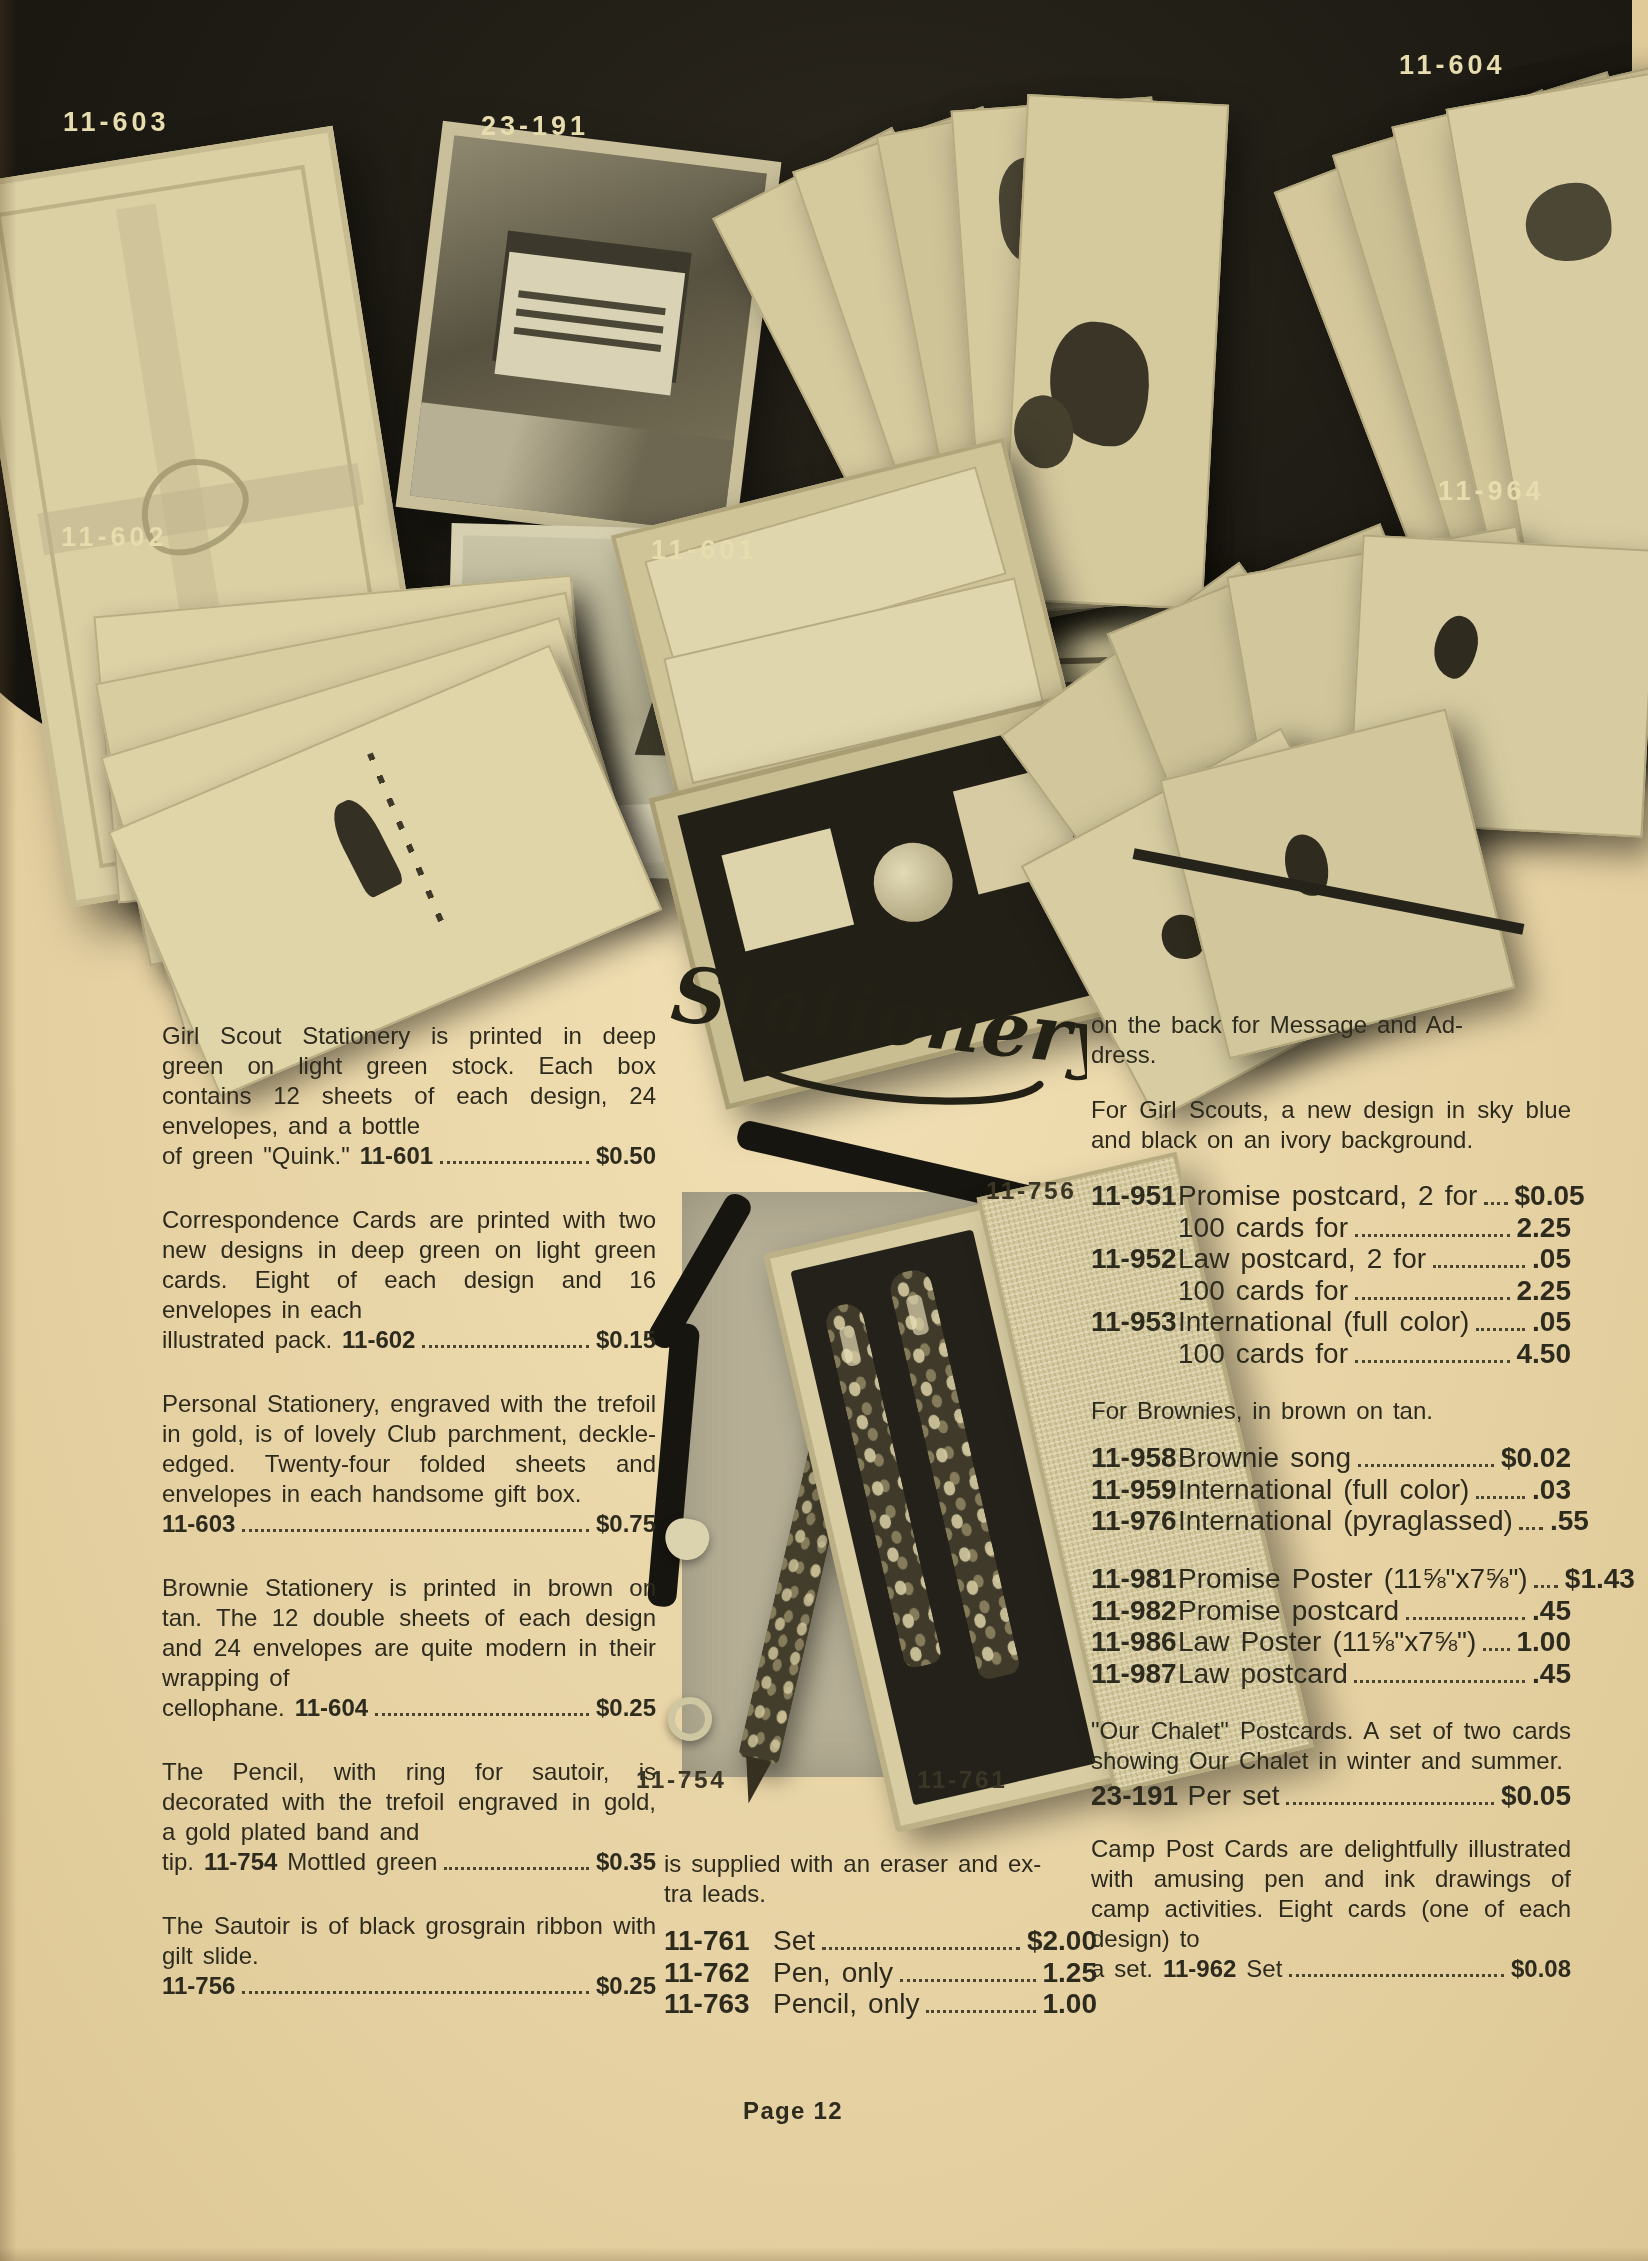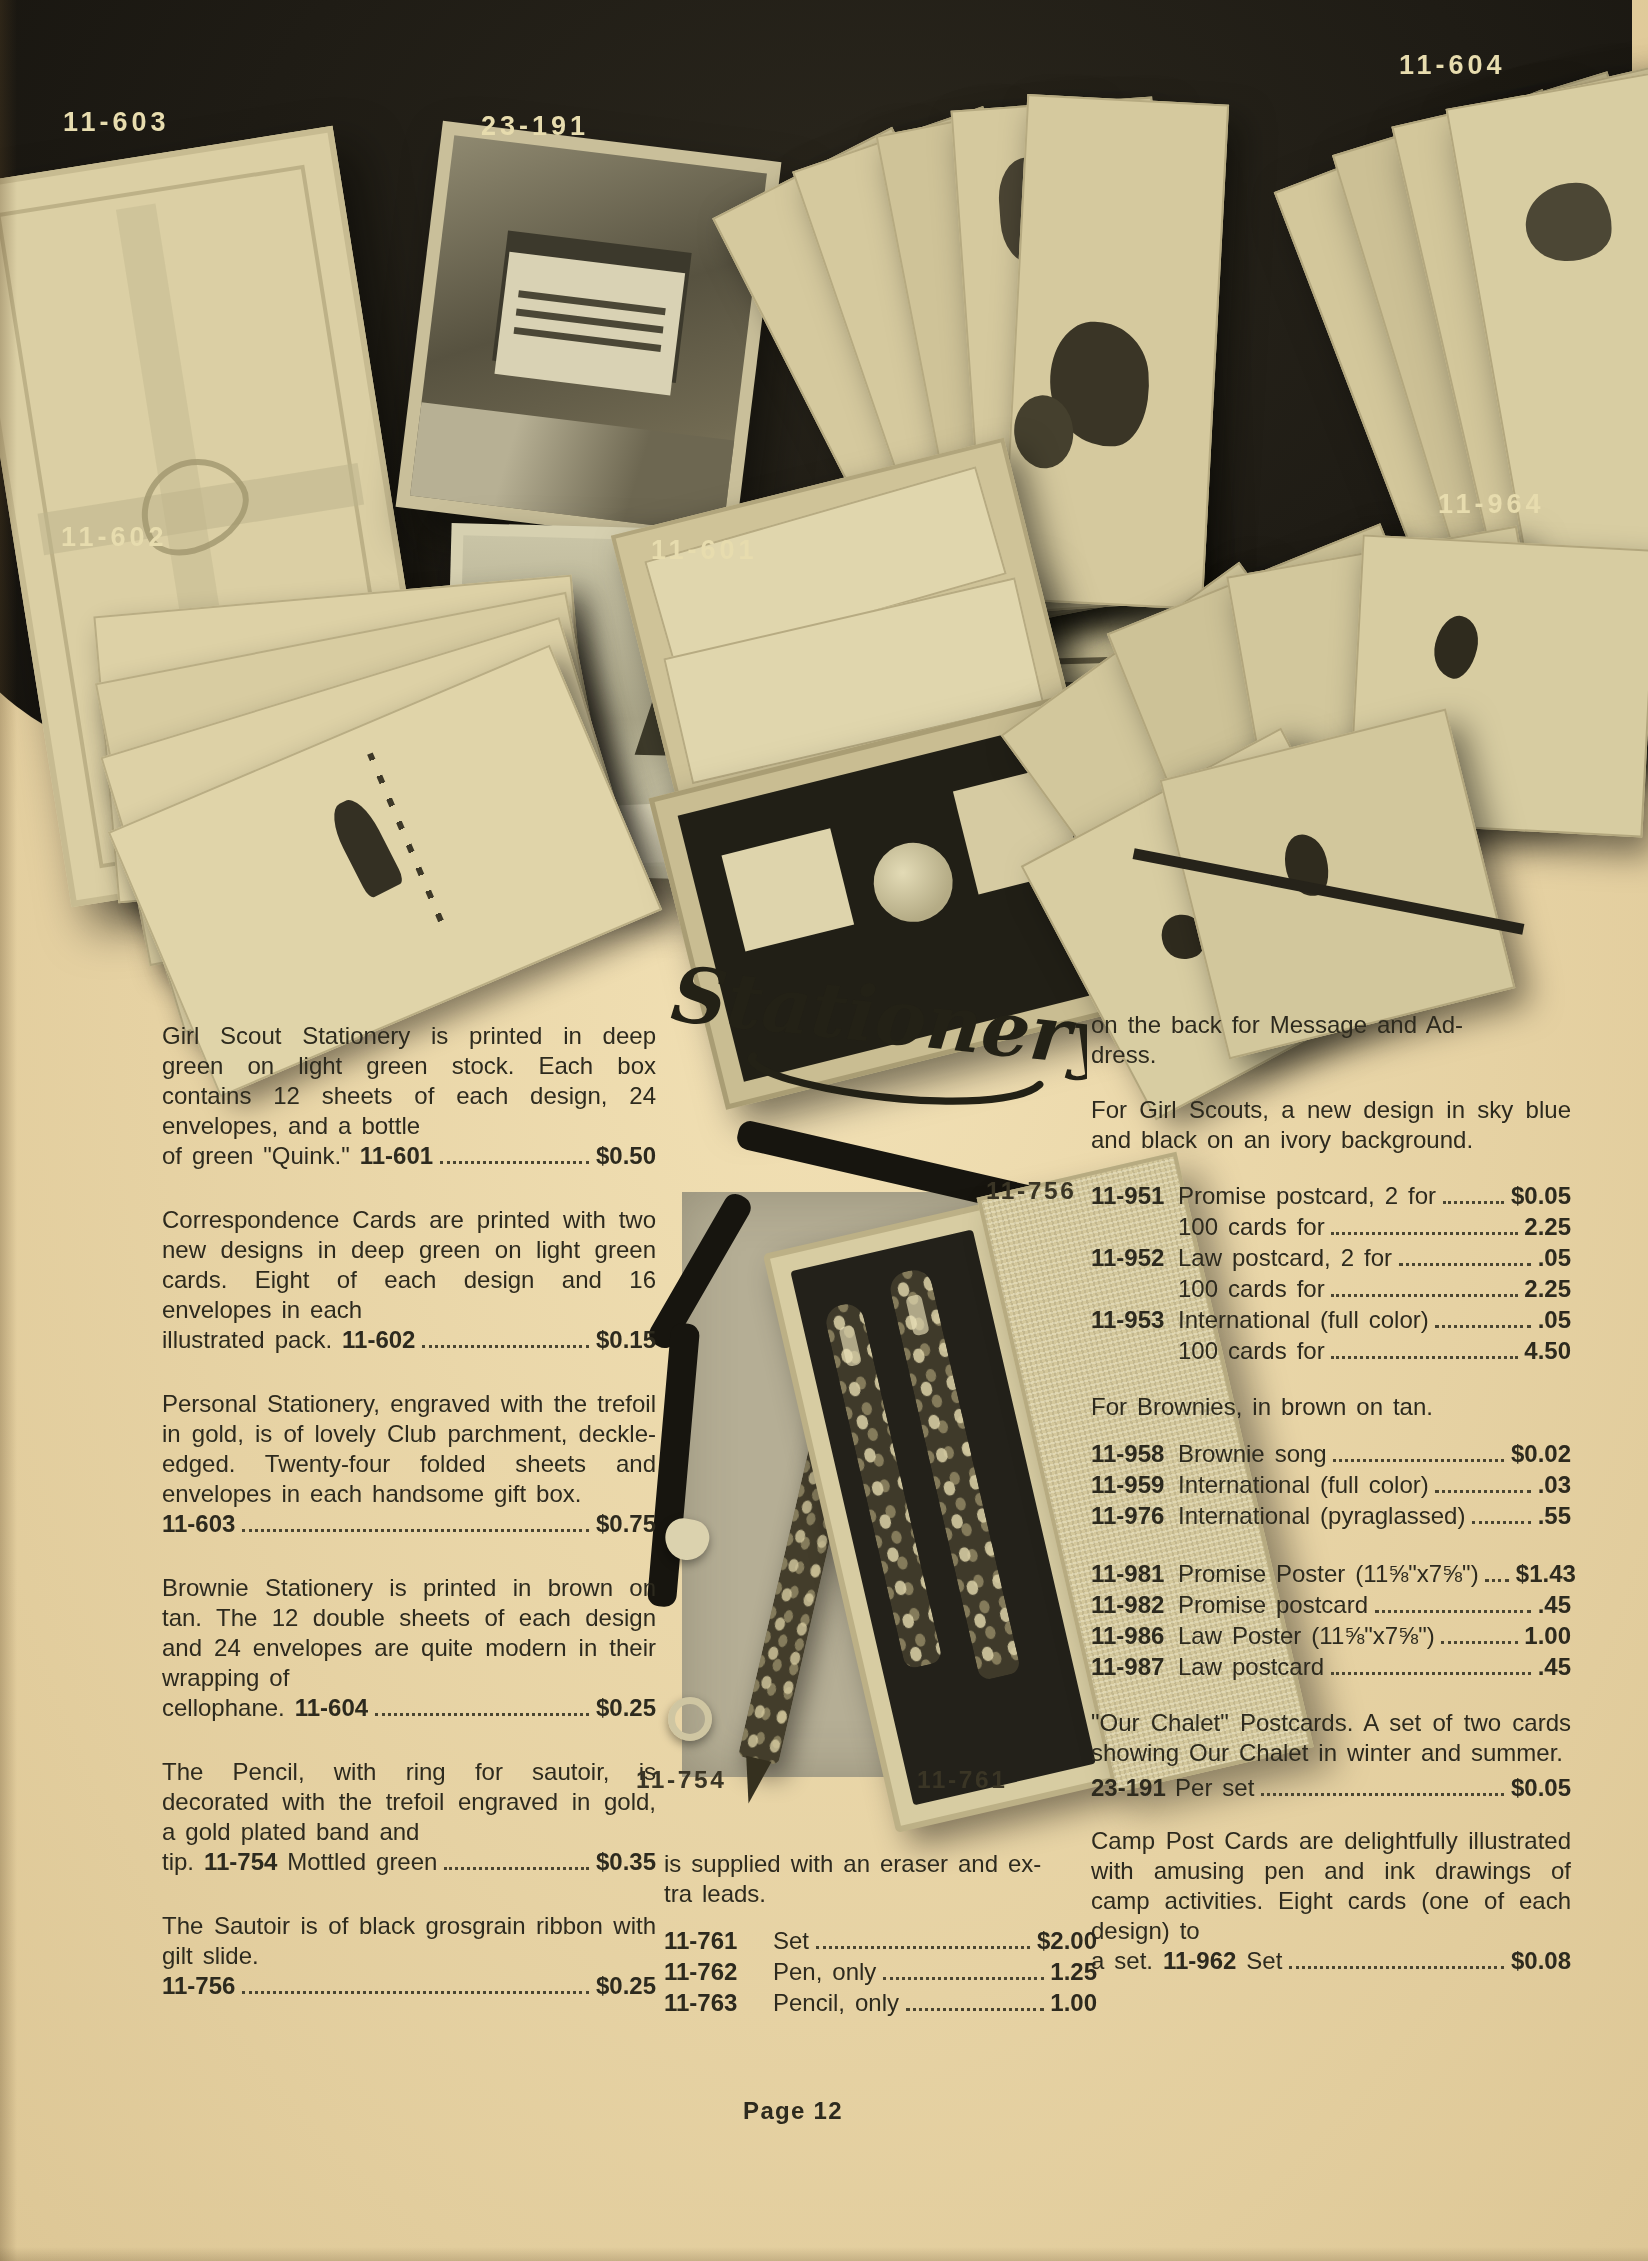--- a/index.html
+++ b/index.html
@@ -180,21 +180,21 @@
   .col p{margin:0 0 34px 0;}
   .colR p{margin:0 0 25px 0;}
   .lead{font-weight:400;}
   .preline{white-space:pre-line;text-align:left;}
   .tailrow{display:flex;align-items:baseline;}
   .tailrow .item{position:static;box-shadow:none;font-weight:700;white-space:pre;}
   .tailrow .pre,.tailrow .mid{white-space:pre;}
   .lead-dots{flex:1 1 auto;border-bottom:3.3px dotted #4a4531;margin:0 6.6px 6.6px 6.6px;min-width:24px;}
   .price{font-weight:700;white-space:pre;}
   .plist{margin:0 0 26.4px 0;}
-  .prow{display:flex;align-items:baseline;font-size:24px;line-height:31px;}
+  .prow{display:flex;align-items:baseline;font-size:28px;line-height:31px;}
   .prow .num{flex:0 0 87px;font-weight:700;}
   .prow.wnum .num{flex:0 0 109px;}
   .prow .desc{flex:0 1 auto;white-space:pre;}
   .footer{position:absolute;left:628px;top:2097px;width:330px;text-align:center;font-size:24px;font-weight:700;letter-spacing:1.3px;}
 </style>
 </head>
 <body>
 
 <div class="page">
 
@@ -303,21 +303,21 @@
           <div class="sb"></div>
         </div>
       <div class="stick"></div>
     </div>
 
     <span class="plabel" style="left:63px;top:107px;">11-603</span>
     <span class="plabel" style="left:481px;top:111px;">23-191</span>
     <span class="plabel" style="left:1399px;top:50px;">11-604</span>
     <span class="plabel" style="left:61px;top:522px;">11-602</span>
     <span class="plabel" style="left:651px;top:535px;">11-601</span>
-    <span class="plabel" style="left:1438px;top:489px;text-align:center;">11-964</span>
+    <span class="plabel" style="left:1438px;top:476px;text-align:center;">11-964</span>
   </div>
 
   <svg class="script-title" width="436" height="198" viewBox="0 0 660 300">
     <g transform="rotate(6 330 140)">
       <text x="28" y="158" font-family="'DejaVu Serif','Liberation Serif',serif" font-size="116" font-style="italic" font-weight="bold" fill="#232116">Stationery</text>
       <path d="M 596 196 C 560 238, 360 252, 218 228 C 170 219, 150 206, 160 198" stroke="#232116" stroke-width="11" fill="none" stroke-linecap="round"></path>
     </g>
   </svg>
 
   <div class="midphoto">

